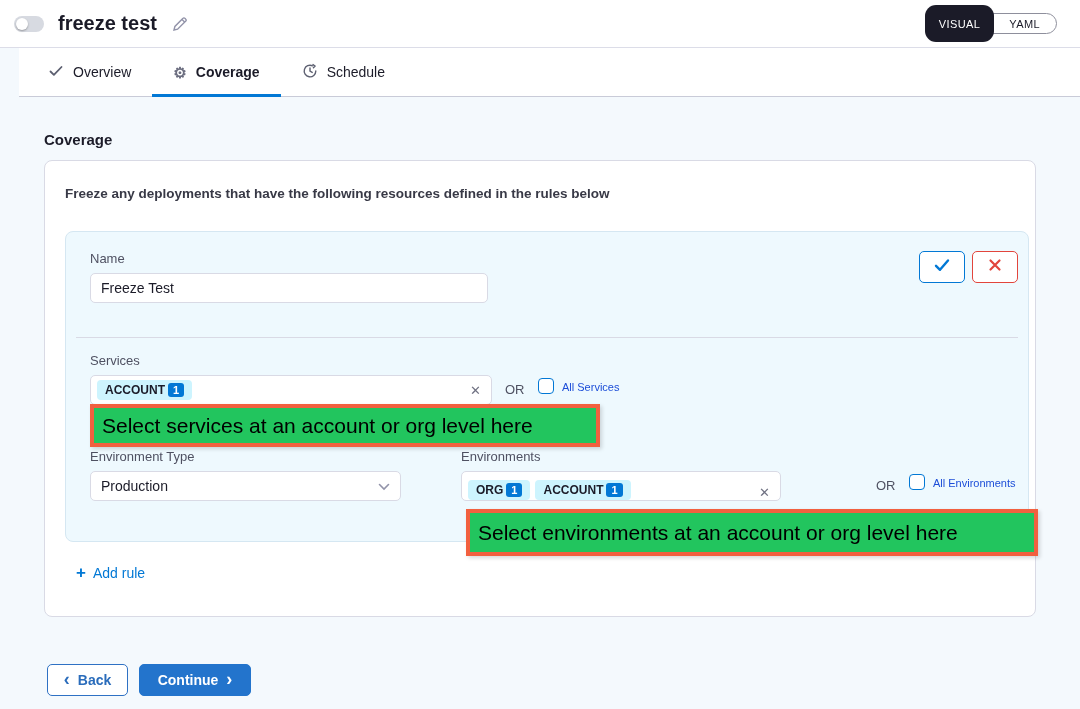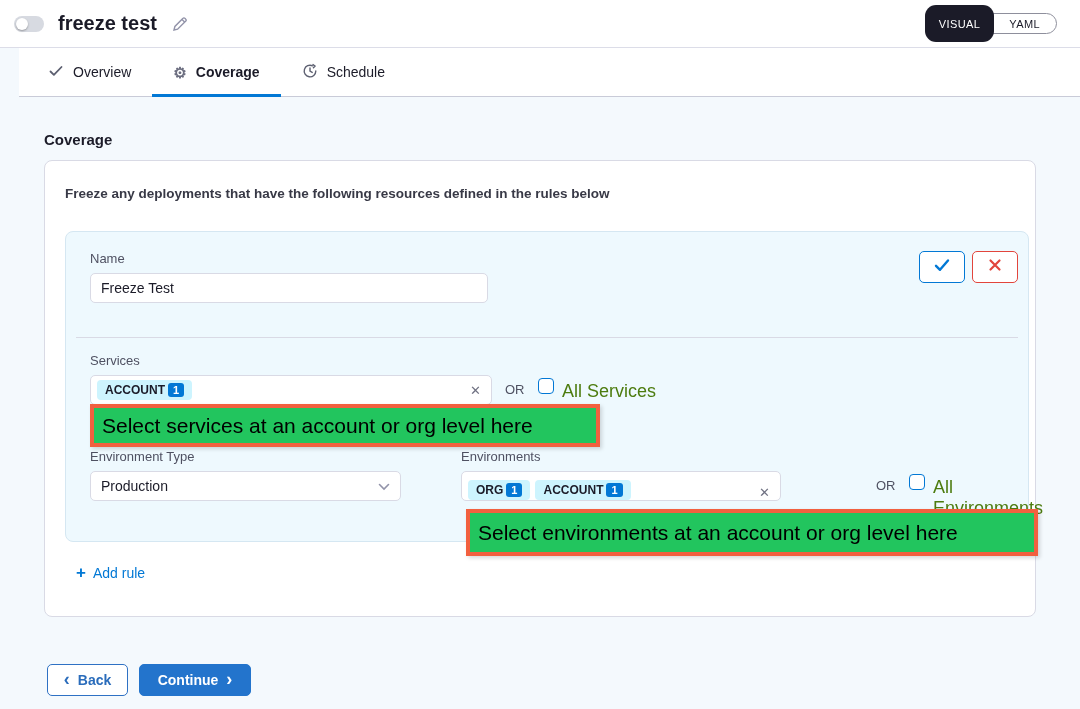--- a/index.html
+++ b/index.html
@@ -43,21 +43,21 @@
                 font-family:"Liberation Sans",sans-serif; font-size:14px; color:#1b1b28; padding:0 10px; }
   .multiselect { position:absolute; height:30px; background:#fff; border:1px solid #d9dae5; border-radius:5px;
                  display:flex; align-items:center; gap:5px; padding:0 10px 0 6px; cursor:text; }
   .tag { display:inline-flex; align-items:center; gap:3px; background:#cdf4fe; border-radius:4px;
          padding:3px 8px 3px 8px; font-size:12px; font-weight:600; color:#1b1b28; }
   .tag .count { background:#0278d5; color:#fff; font-size:11px; font-weight:700; padding:1px 5px; border-radius:3px; }
   .clear-x { margin-left:auto; font-size:13px; color:#6f7182; cursor:pointer; }
   .or-label { position:absolute; font-size:13px; font-weight:500; color:#4f5162; }
   .checkbox { position:absolute; width:16px; height:16px; border:1.5px solid #0278d5; border-radius:4px;
               background:#fff; cursor:pointer; }
-  .chk-label { position:absolute; font-size:18px; color:#4d7c0f; }
+  .chk-label { position:absolute; font-size:11px; color:#1d4ed8; }
 
   .select { position:absolute; height:30px; background:#fff; border:1px solid #d9dae5; border-radius:5px;
             display:flex; align-items:center; justify-content:space-between; padding:0 10px; font-size:14px;
             color:#1b1b28; cursor:pointer; }
 
   .confirm-btn { position:absolute; top:19px; width:46px; height:32px; background:#fff; border-radius:5px;
                  display:flex; align-items:center; justify-content:center; cursor:pointer; }
   .confirm-btn.ok { border:1px solid #0278d5; right:63px; }
   .confirm-btn.cancel { border:1px solid #e2453c; right:10px; }
 

